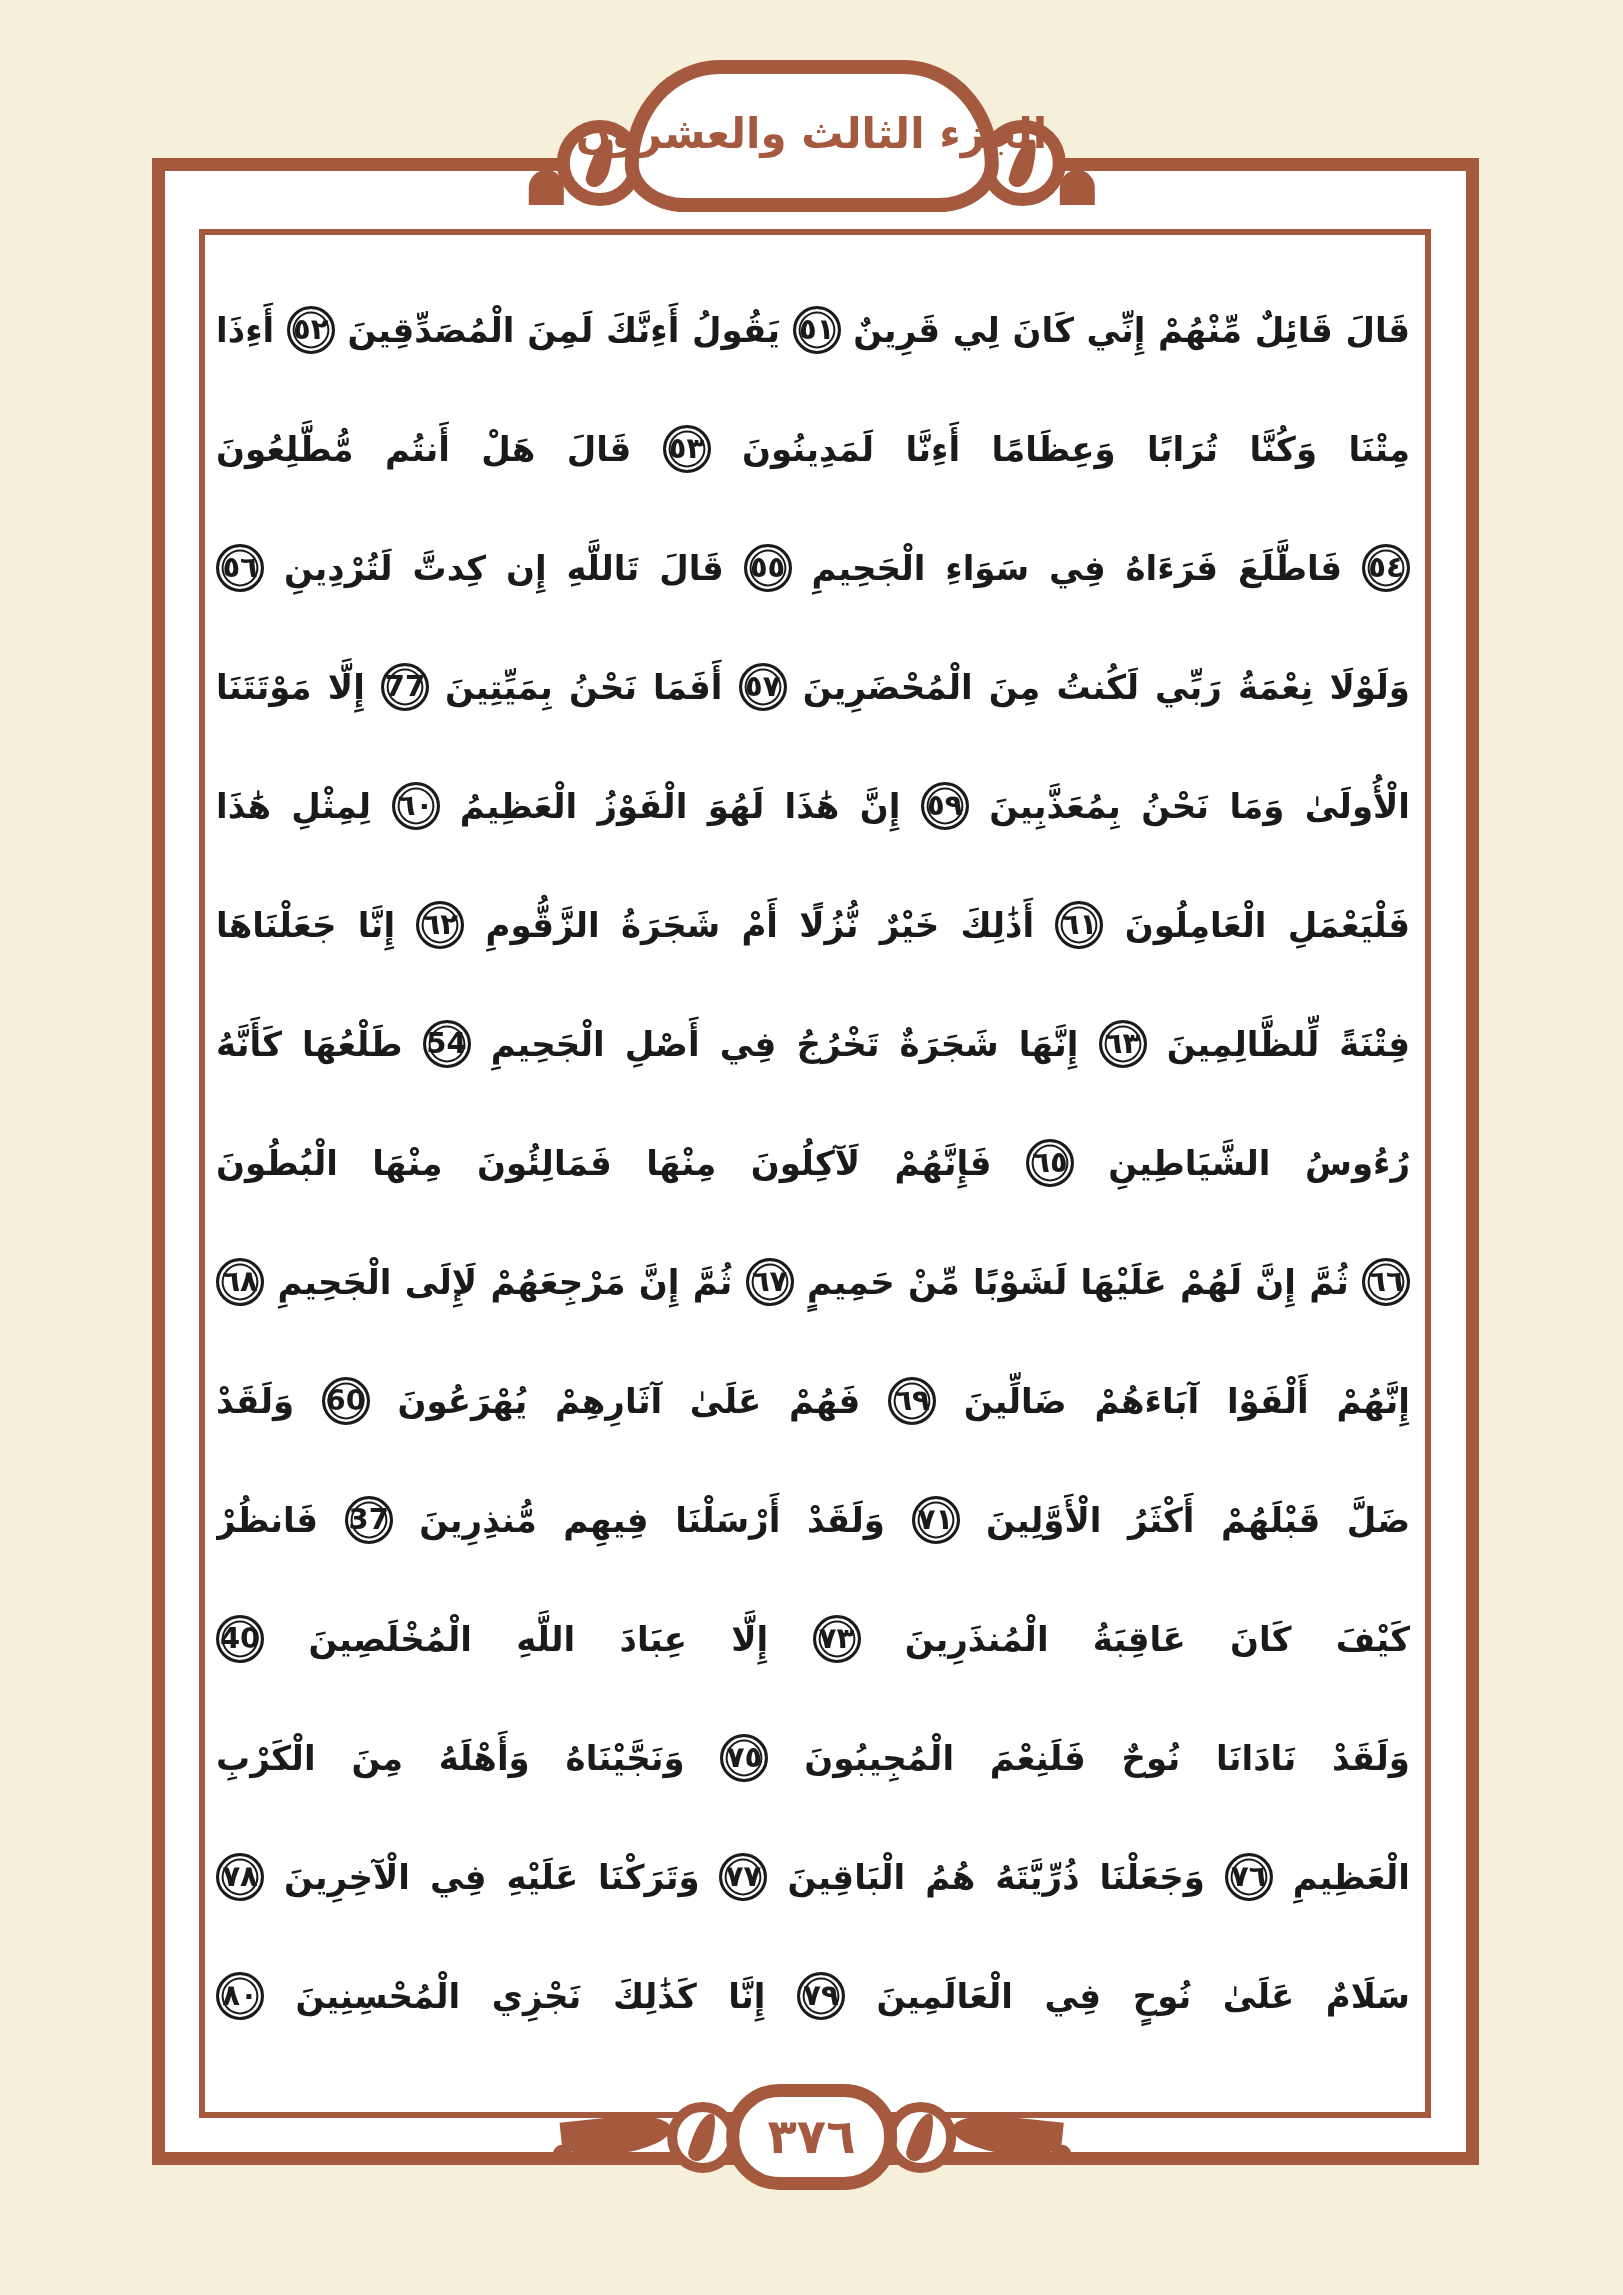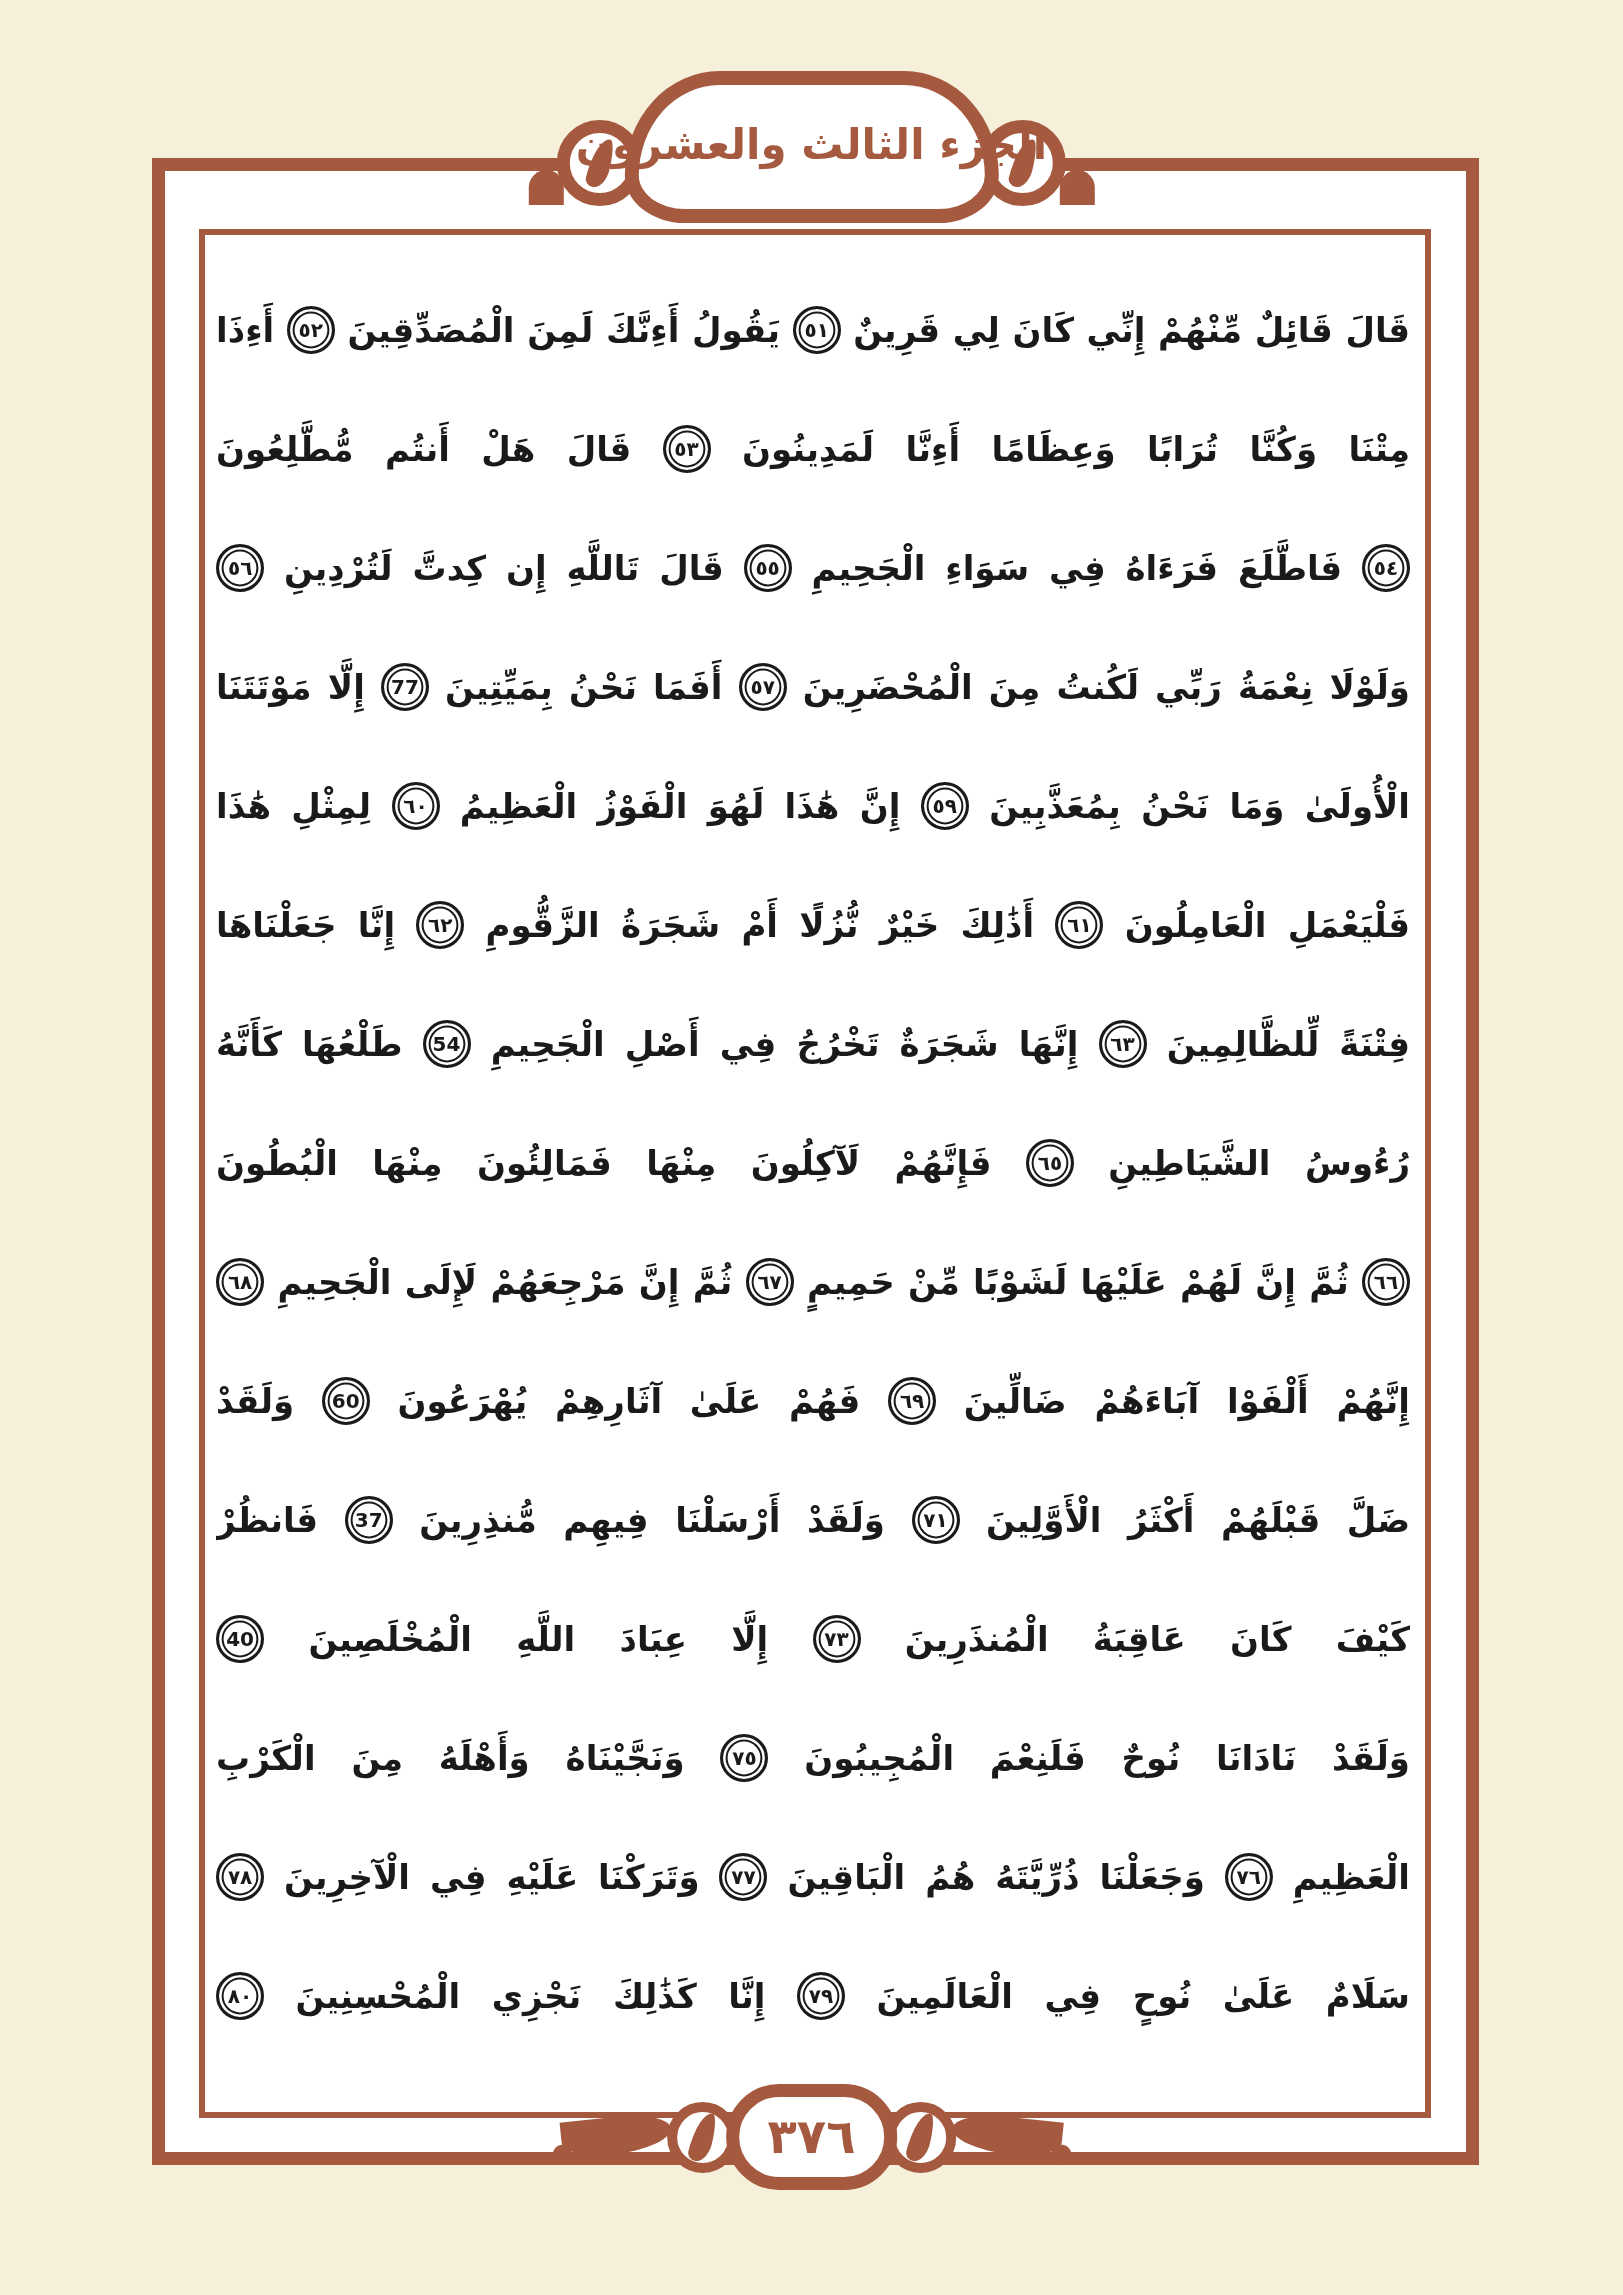--- a/index.html
+++ b/index.html
@@ -36,21 +36,21 @@
     border-radius:50%;background:#fff;display:flex;align-items:center;justify-content:center;
     flex:0 0 auto;z-index:1;
   }
   .header-ornament .orn-circle{margin-top:60px;}
   .teardrop{
     width:21px;height:50px;background:var(--frame);
     border-radius:70% 30% 60% 40% / 85% 60% 40% 15%;
     transform:rotate(14deg);
   }
   .juz-cartouche{
-    box-sizing:border-box;width:374px;height:152px;margin:11px -18.3px;z-index:2;
+    box-sizing:border-box;width:374px;height:152px;margin:0 -18.3px;z-index:2;
     border:14.4px solid var(--frame);background:#fff;
     border-radius:98px 98px 62px 62px / 108px 108px 49px 49px;
     display:flex;align-items:center;justify-content:center;
   }
   .juz-title{
     color:var(--frame);font-size:42px;font-weight:700;line-height:1;
     padding-bottom:3.9px;white-space:nowrap;
   }
   .header-ornament .bump{
     width:35px;height:35px;background:var(--frame);border-radius:50% 50% 0 0;
@@ -67,21 +67,21 @@
   .mushaf-line{
     height:119px;display:flex;align-items:center;justify-content:space-between;
     font-size:34px;font-weight:700;color:var(--ink);white-space:nowrap;
   }
   .mushaf-line .word{flex:0 0 auto;}
   .ayah-marker{
     box-sizing:border-box;flex:0 0 auto;width:48px;height:48px;
     border:3.3px solid var(--ink);border-radius:50%;
     box-shadow:inset 0 0 0 2.6px #ffffff, inset 0 0 0 4.6px var(--ink);
     display:flex;align-items:center;justify-content:center;
-    font-size:20px;font-weight:700;line-height:1;color:var(--ink);
+    font-size:29px;font-weight:700;line-height:1;color:var(--ink);
   }
 
   
   .footer-ornament{
     position:absolute;top:2068px;left:50%;transform:translateX(-50%);
     display:flex;align-items:center;z-index:6;
   }
   .footer-ornament .orn-circle{width:71px;height:71px;border-width:10.5px;}
   .page-cartouche{
     box-sizing:border-box;width:171px;height:106px;margin:16px -11.8px;z-index:2;

